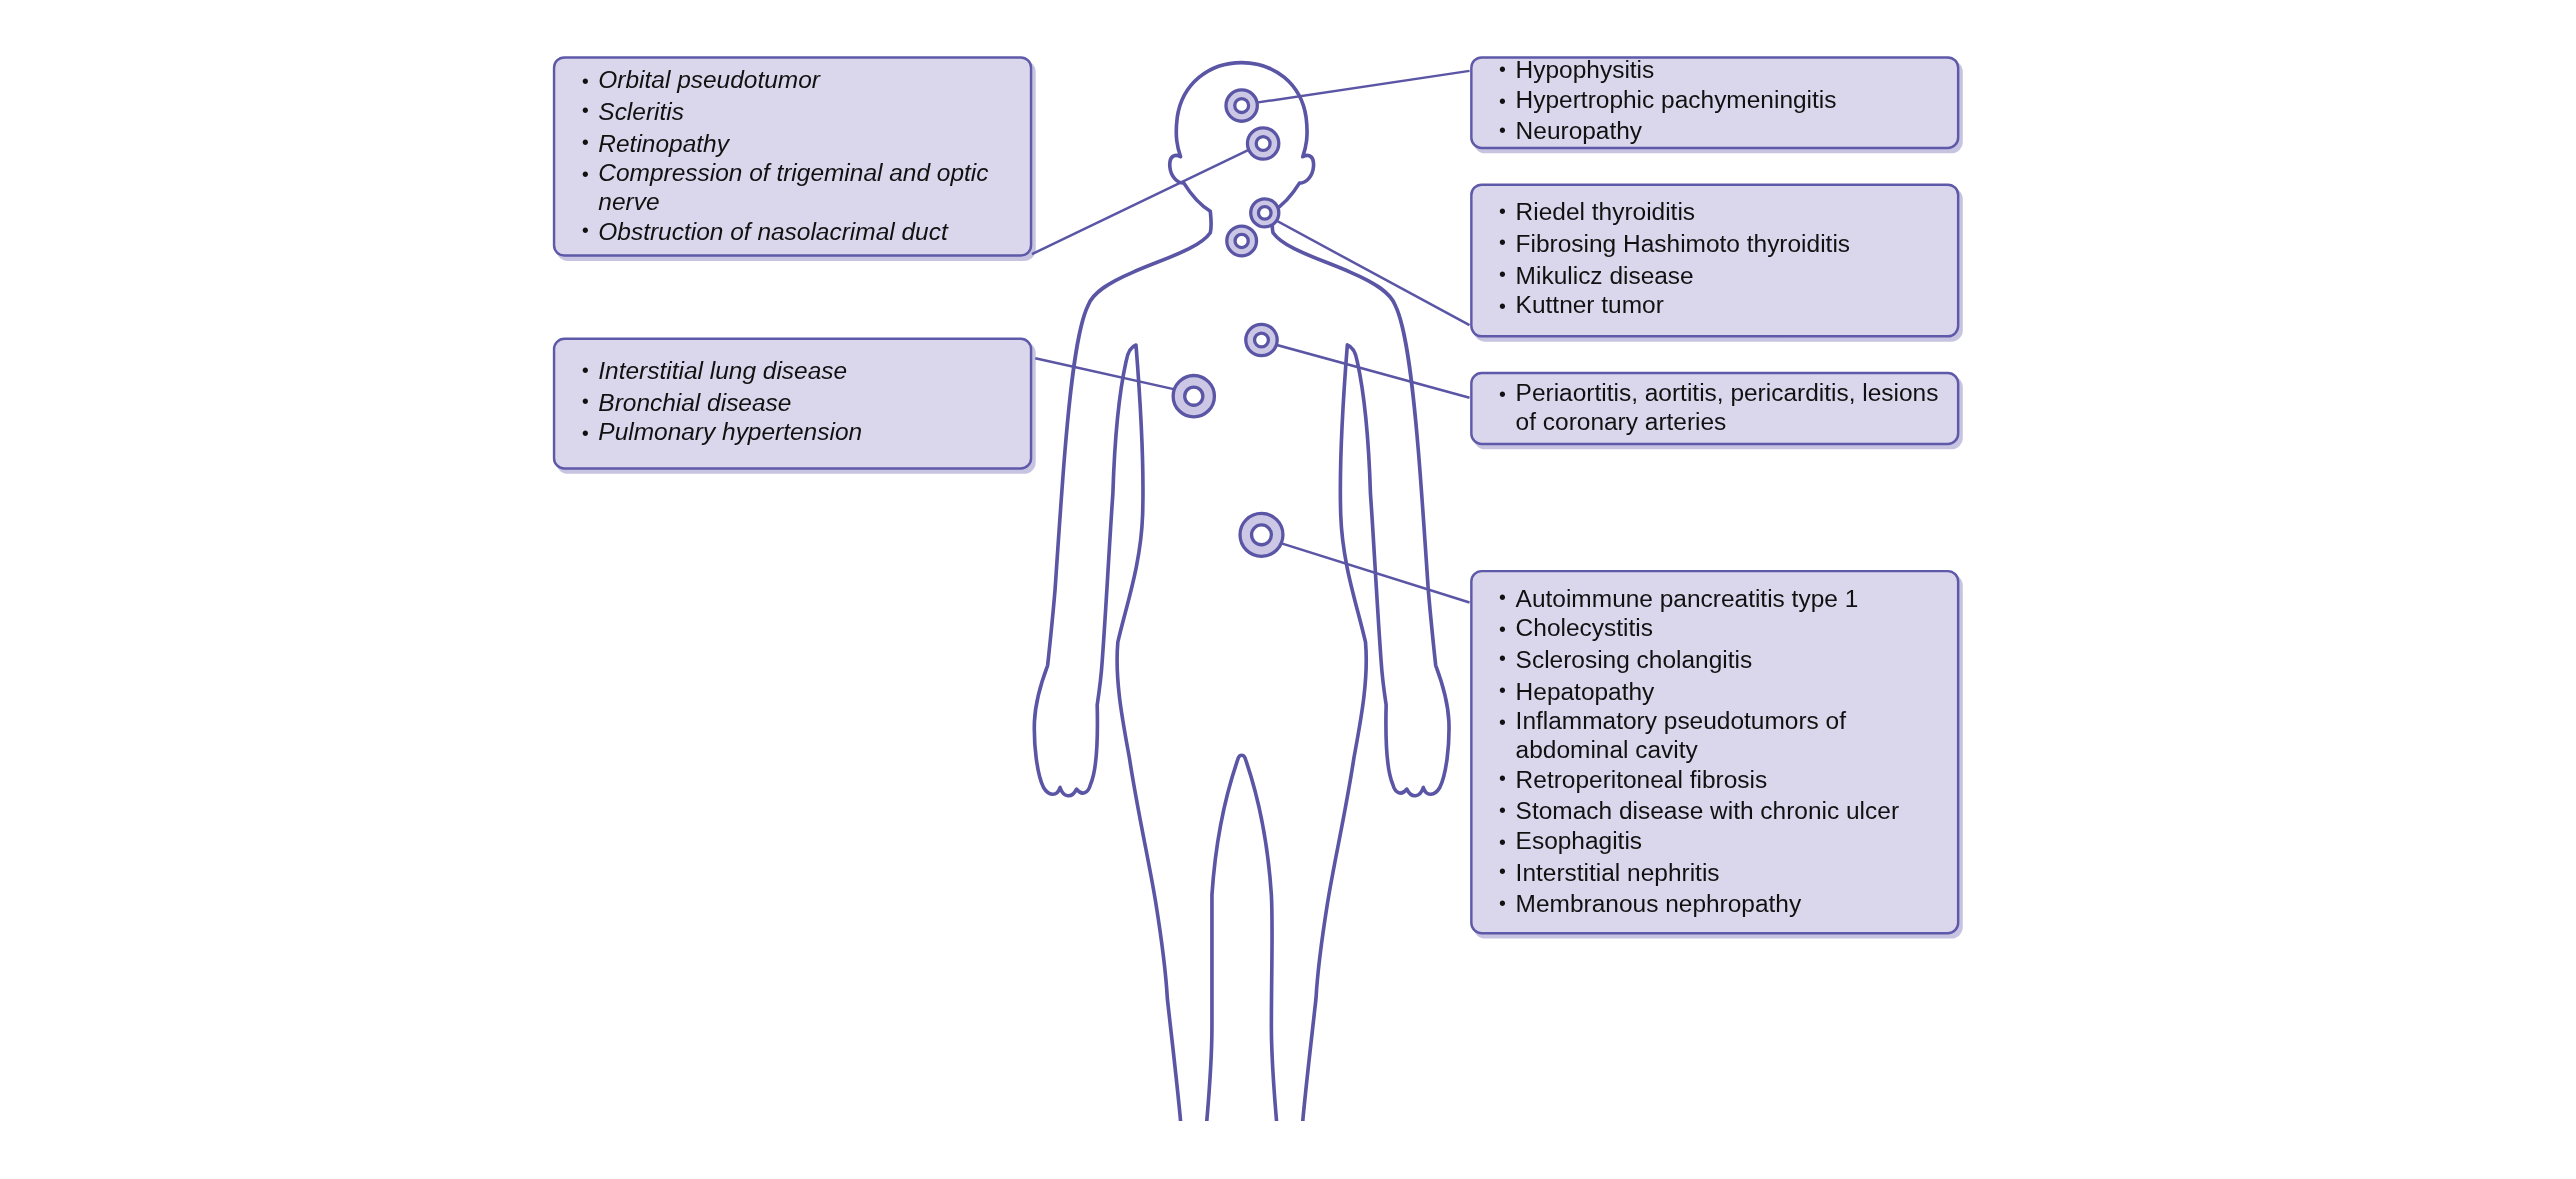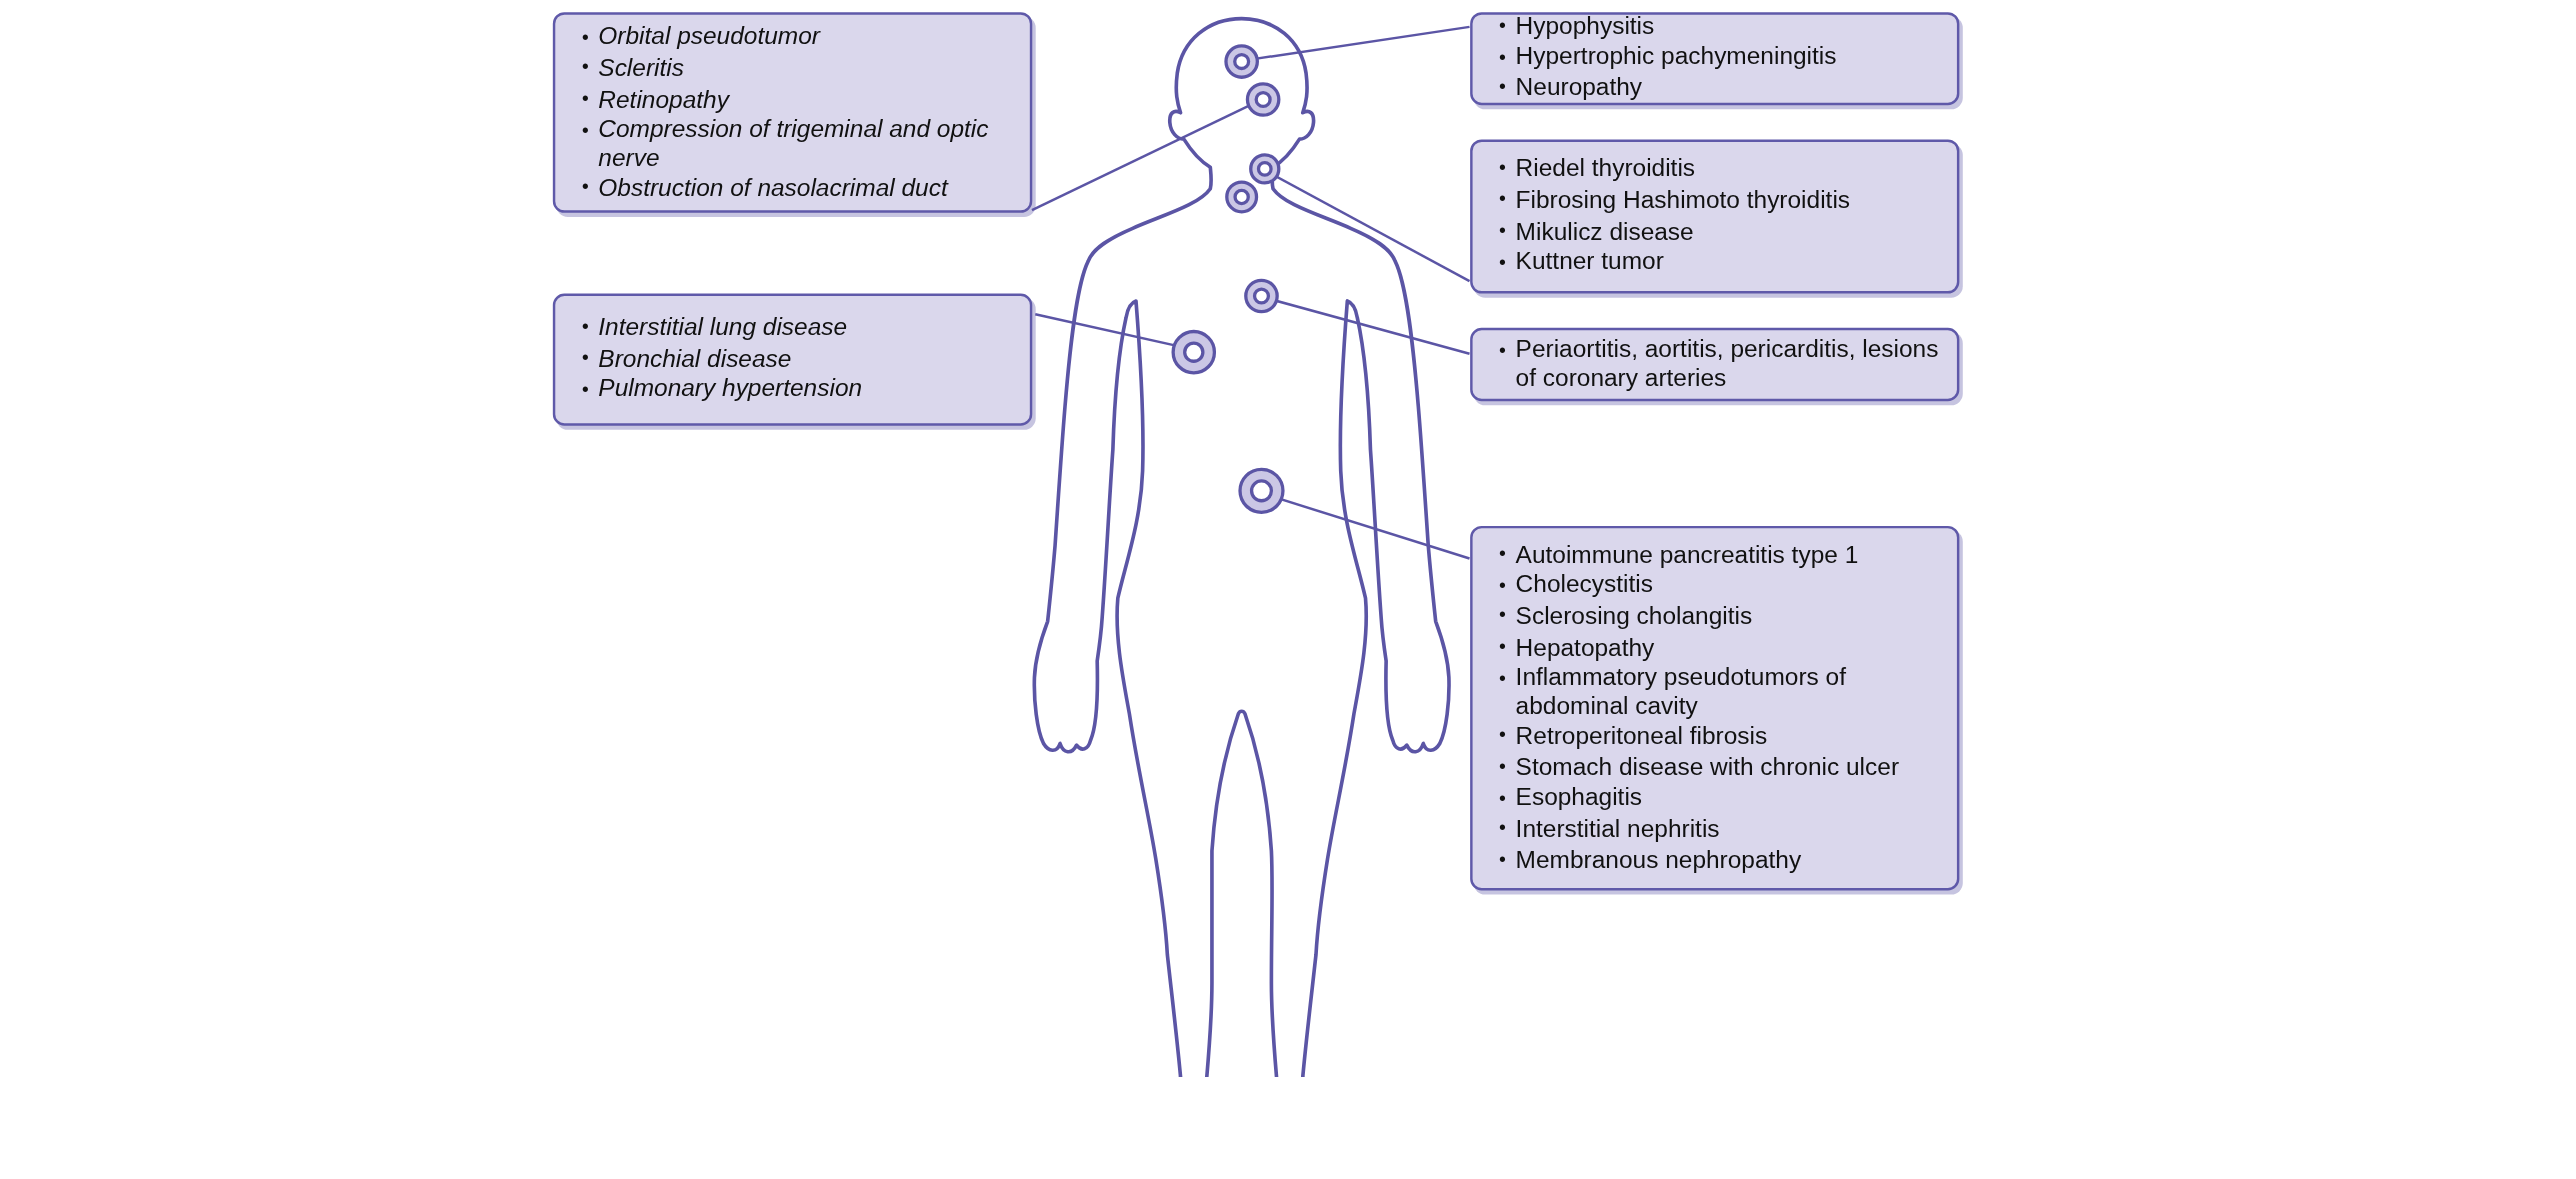--- a/index.html
+++ b/index.html
@@ -12,20 +12,21 @@
     --marker-fill:#cbc7e5;
     --marker-inner-fill:#ffffff;
   }
   html,body{margin:0;padding:0;background:var(--background);}
   .stage{
     position:relative;
     width:2576px;height:1077px;
     overflow:hidden;
     background:var(--background);
     font-family:"Liberation Sans","DejaVu Sans",sans-serif;
+    margin-top:44px;
   }
   .canvas{
     position:absolute;left:0;top:0;
     width:1053px;height:483px;
     transform:scale(2.44615);
     transform-origin:0 0;
   }
   .figure-svg{position:absolute;left:0;top:0;width:1053px;height:483px;}
   .body-path{fill:none;stroke:var(--outline);stroke-width:2.2;stroke-linejoin:round;stroke-linecap:round;}
   .connector{stroke:var(--outline);stroke-width:1.5;fill:none;}

